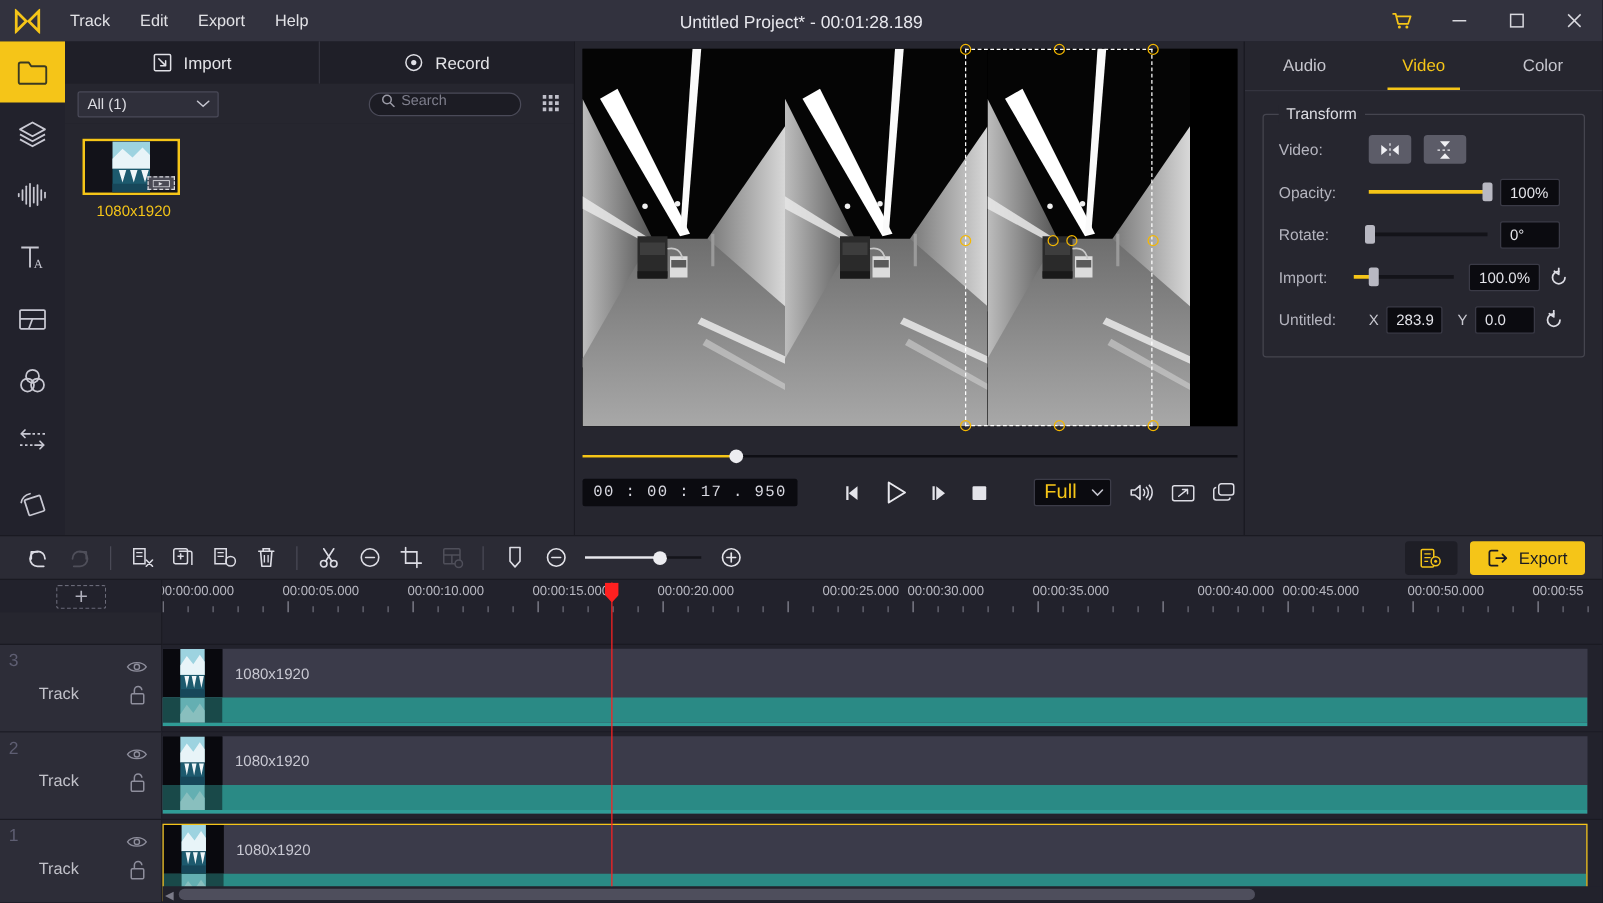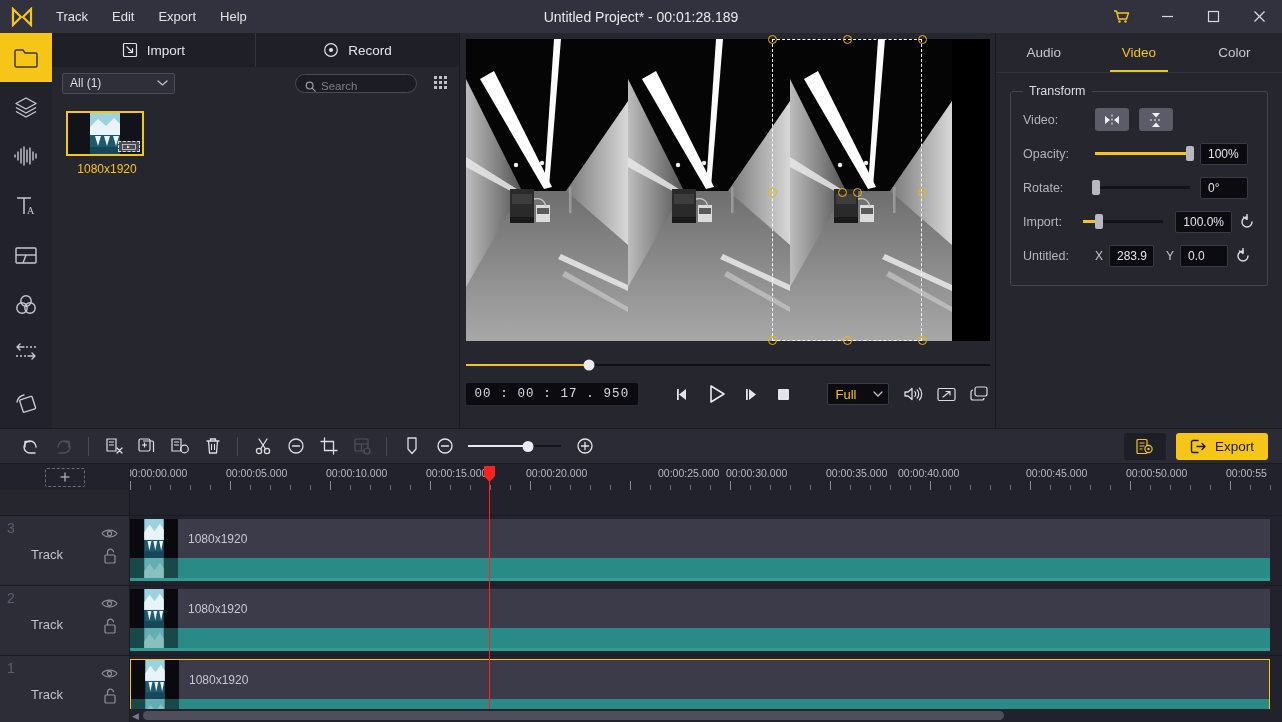--- a/index.html
+++ b/index.html
@@ -60,21 +60,21 @@
     background: #26262f; flex: 0 0 32px;
   }
   .select-box {
     width: 113px; height: 21px; background: #2f2f3a; border: 1px solid #4a4a58;
     border-radius: 2px; display: flex; align-items: center; padding: 0 7px;
     font-size: 12px; color: #dcdce2; cursor: default; position: relative;
   }
   .select-box .chev { position: absolute; right: 6px; top: 50%; transform: translateY(-50%); }
   .search-box {
     width: 122px; height: 19px; background: #1c1c24; border: 1px solid #4a4a58;
-    border-radius: 10px; display: flex; align-items: flex-end; gap: 5px; padding: 0 9px;
+    border-radius: 10px; display: flex; align-items: flex-start; gap: 5px; padding: 0 9px;
     margin-left: auto; font-size: 11.5px; color: #8a8a96;
   }
   .search-box input {
     background: transparent; border: none; outline: none; color: #c8c8d0;
     font-size: 11.5px; width: 82px; font-family: "Liberation Sans", sans-serif;
   }
   .search-box input::placeholder { color: #7e7e8c; }
   .grid-btn { margin-left: 9px; display: flex; cursor: default; }
   .media-content { flex: 1; background: #26262f; padding: 12px 0 0 14px; }
   .media-item { width: 80px; cursor: default; }
@@ -119,21 +119,21 @@
   .timecode {
     background: #0b0b10; color: #d8d8e0; font-family: "Liberation Mono", monospace;
     font-size: 12.5px; padding: 4px 9px; letter-spacing: 1.1px; border-radius: 2px;
   }
   .transport { display: flex; align-items: center; gap: 16px; margin: 0 auto; }
   .tbtn { cursor: default; display: flex; align-items: center; justify-content: center; }
   .right-ctl { display: flex; align-items: center; gap: 14px; }
   .quality-sel {
     width: 62px; height: 22px; background: #0b0b10; border: 1px solid #3c3c48;
     border-radius: 2px; display: flex; align-items: center; padding: 0 7px;
-    font-size: 13px; color: #f5c518; position: relative; cursor: default;
+    font-size: 16px; color: #f5c518; position: relative; cursor: default;
   }
   .quality-sel .chev { position: absolute; right: 5px; top: 50%; transform: translateY(-50%); }
 
   
   .props-panel {
     width: 287px; flex: 0 0 287px; background: #26262f;
     border-left: 1px solid #1a1a22; display: flex; flex-direction: column;
   }
   .props-tabs { height: 40px; display: flex; flex: 0 0 40px; border-bottom: 1px solid #34343f; }
   .props-tab {
@@ -845,21 +845,21 @@
           <div class="tick-minor" style="left: 620px;"></div>
           <div class="tick-minor" style="left: 640px;"></div>
           <div class="tick-minor" style="left: 660px;"></div>
           <div class="tick-minor" style="left: 680px;"></div>
           <div class="tick-label" style="left: 696px;">00:00:35.000</div>
           <div class="tick-major" style="left: 700px;"></div>
           <div class="tick-minor" style="left: 720px;"></div>
           <div class="tick-minor" style="left: 740px;"></div>
           <div class="tick-minor" style="left: 760px;"></div>
           <div class="tick-minor" style="left: 780px;"></div>
-          <div class="tick-label" style="left: 768px;">00:00:40.000</div>
+          <div class="tick-label" style="left: 828px;">00:00:40.000</div>
           <div class="tick-major" style="left: 800px;"></div>
           <div class="tick-minor" style="left: 820px;"></div>
           <div class="tick-minor" style="left: 840px;"></div>
           <div class="tick-minor" style="left: 860px;"></div>
           <div class="tick-minor" style="left: 880px;"></div>
           <div class="tick-label" style="left: 896px;">00:00:45.000</div>
           <div class="tick-major" style="left: 900px;"></div>
           <div class="tick-minor" style="left: 920px;"></div>
           <div class="tick-minor" style="left: 940px;"></div>
           <div class="tick-minor" style="left: 960px;"></div>

